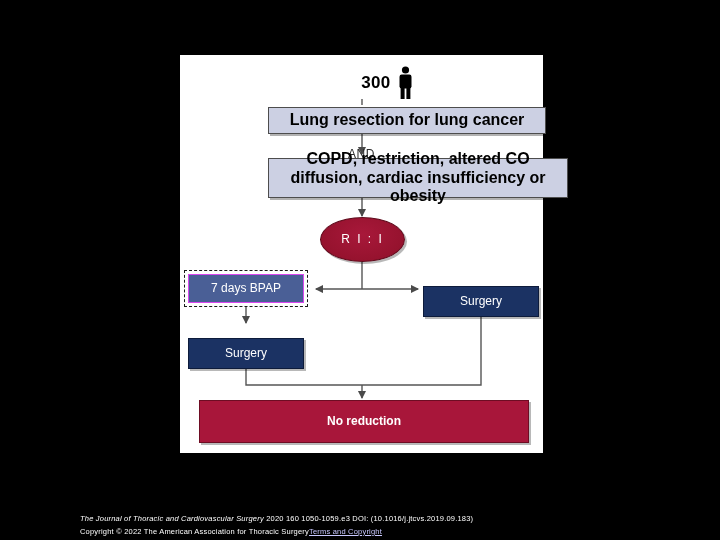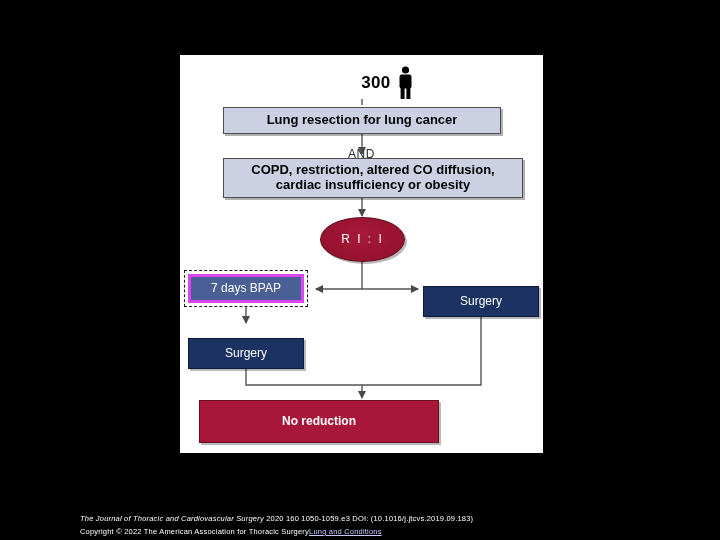--- a/index.html
+++ b/index.html
@@ -57,22 +57,23 @@
     letter-spacing: 0.3px;
   }
   #person-icon { display: block; }
 
   
   .box-lavender {
     background: #ccd0e3;
     border: 1px solid #4d4d4d;
     color: #000000;
     font-weight: bold;
-    font-size: 13px;
+    font-size: 16px;
     box-shadow: 2px 2px 0 rgba(0,0,0,0.30);
+    margin-left: 45px;
   }
   #box-lung-resection {
     left: 43px;
     top: 52px;
     width: 278px;
     height: 27px;
   }
   #box-comorbidity {
     left: 43px;
     top: 103px;
@@ -114,21 +115,21 @@
   .box-navy {
     background: #1b3263;
     border: 1px solid #0d1b3b;
     color: #ffffff;
     font-size: 12px;
     box-shadow: 2px 2px 0 rgba(0,0,0,0.28);
     margin-top: 13px;
   }
   .box-slate {
     background: #4a5f96;
-    border: 3px solid #d946ef;
+    border: 1px solid #d946ef;
     color: #ffffff;
     font-size: 12px;
     text-align: right;
   }
   
   #bpap-wrapper {
     position: absolute;
     left: 4px;
     top: 215px;
     width: 124px;
@@ -154,21 +155,21 @@
     left: 243px;
     top: 218px;
     width: 116px;
     height: 31px;
   }
 
   
   #box-outcome {
     left: 19px;
     top: 345px;
-    width: 240px;
+    width: 330px;
     height: 43px;
     background: #a8163a;
     border: 1px solid #6e0c23;
     color: #ffffff;
     font-weight: bold;
     font-size: 12px;
     box-shadow: 2px 2px 0 rgba(0,0,0,0.28);
   }
 
   
@@ -265,15 +266,15 @@
     </div>
   </div>
 </div>
 
 <div id="footer">
   <div id="citation-line">
     <span>The Journal of Thoracic and Cardiovascular Surgery</span>
     <span class="roman">2020 160 1050-1059.e3 DOI: (10.1016/j.jtcvs.2019.09.183)</span>
   </div>
   <div>
-    <span>Copyright © 2022 The American Association for Thoracic Surgery</span><a id="terms-link" href="#">Lung and Conditions</a>
+    <span>Copyright © 2022 The American Association for Thoracic Surgery</span><a id="terms-link" href="#">Terms and Copyright</a>
   </div>
 </div>
 
 </body></html>

